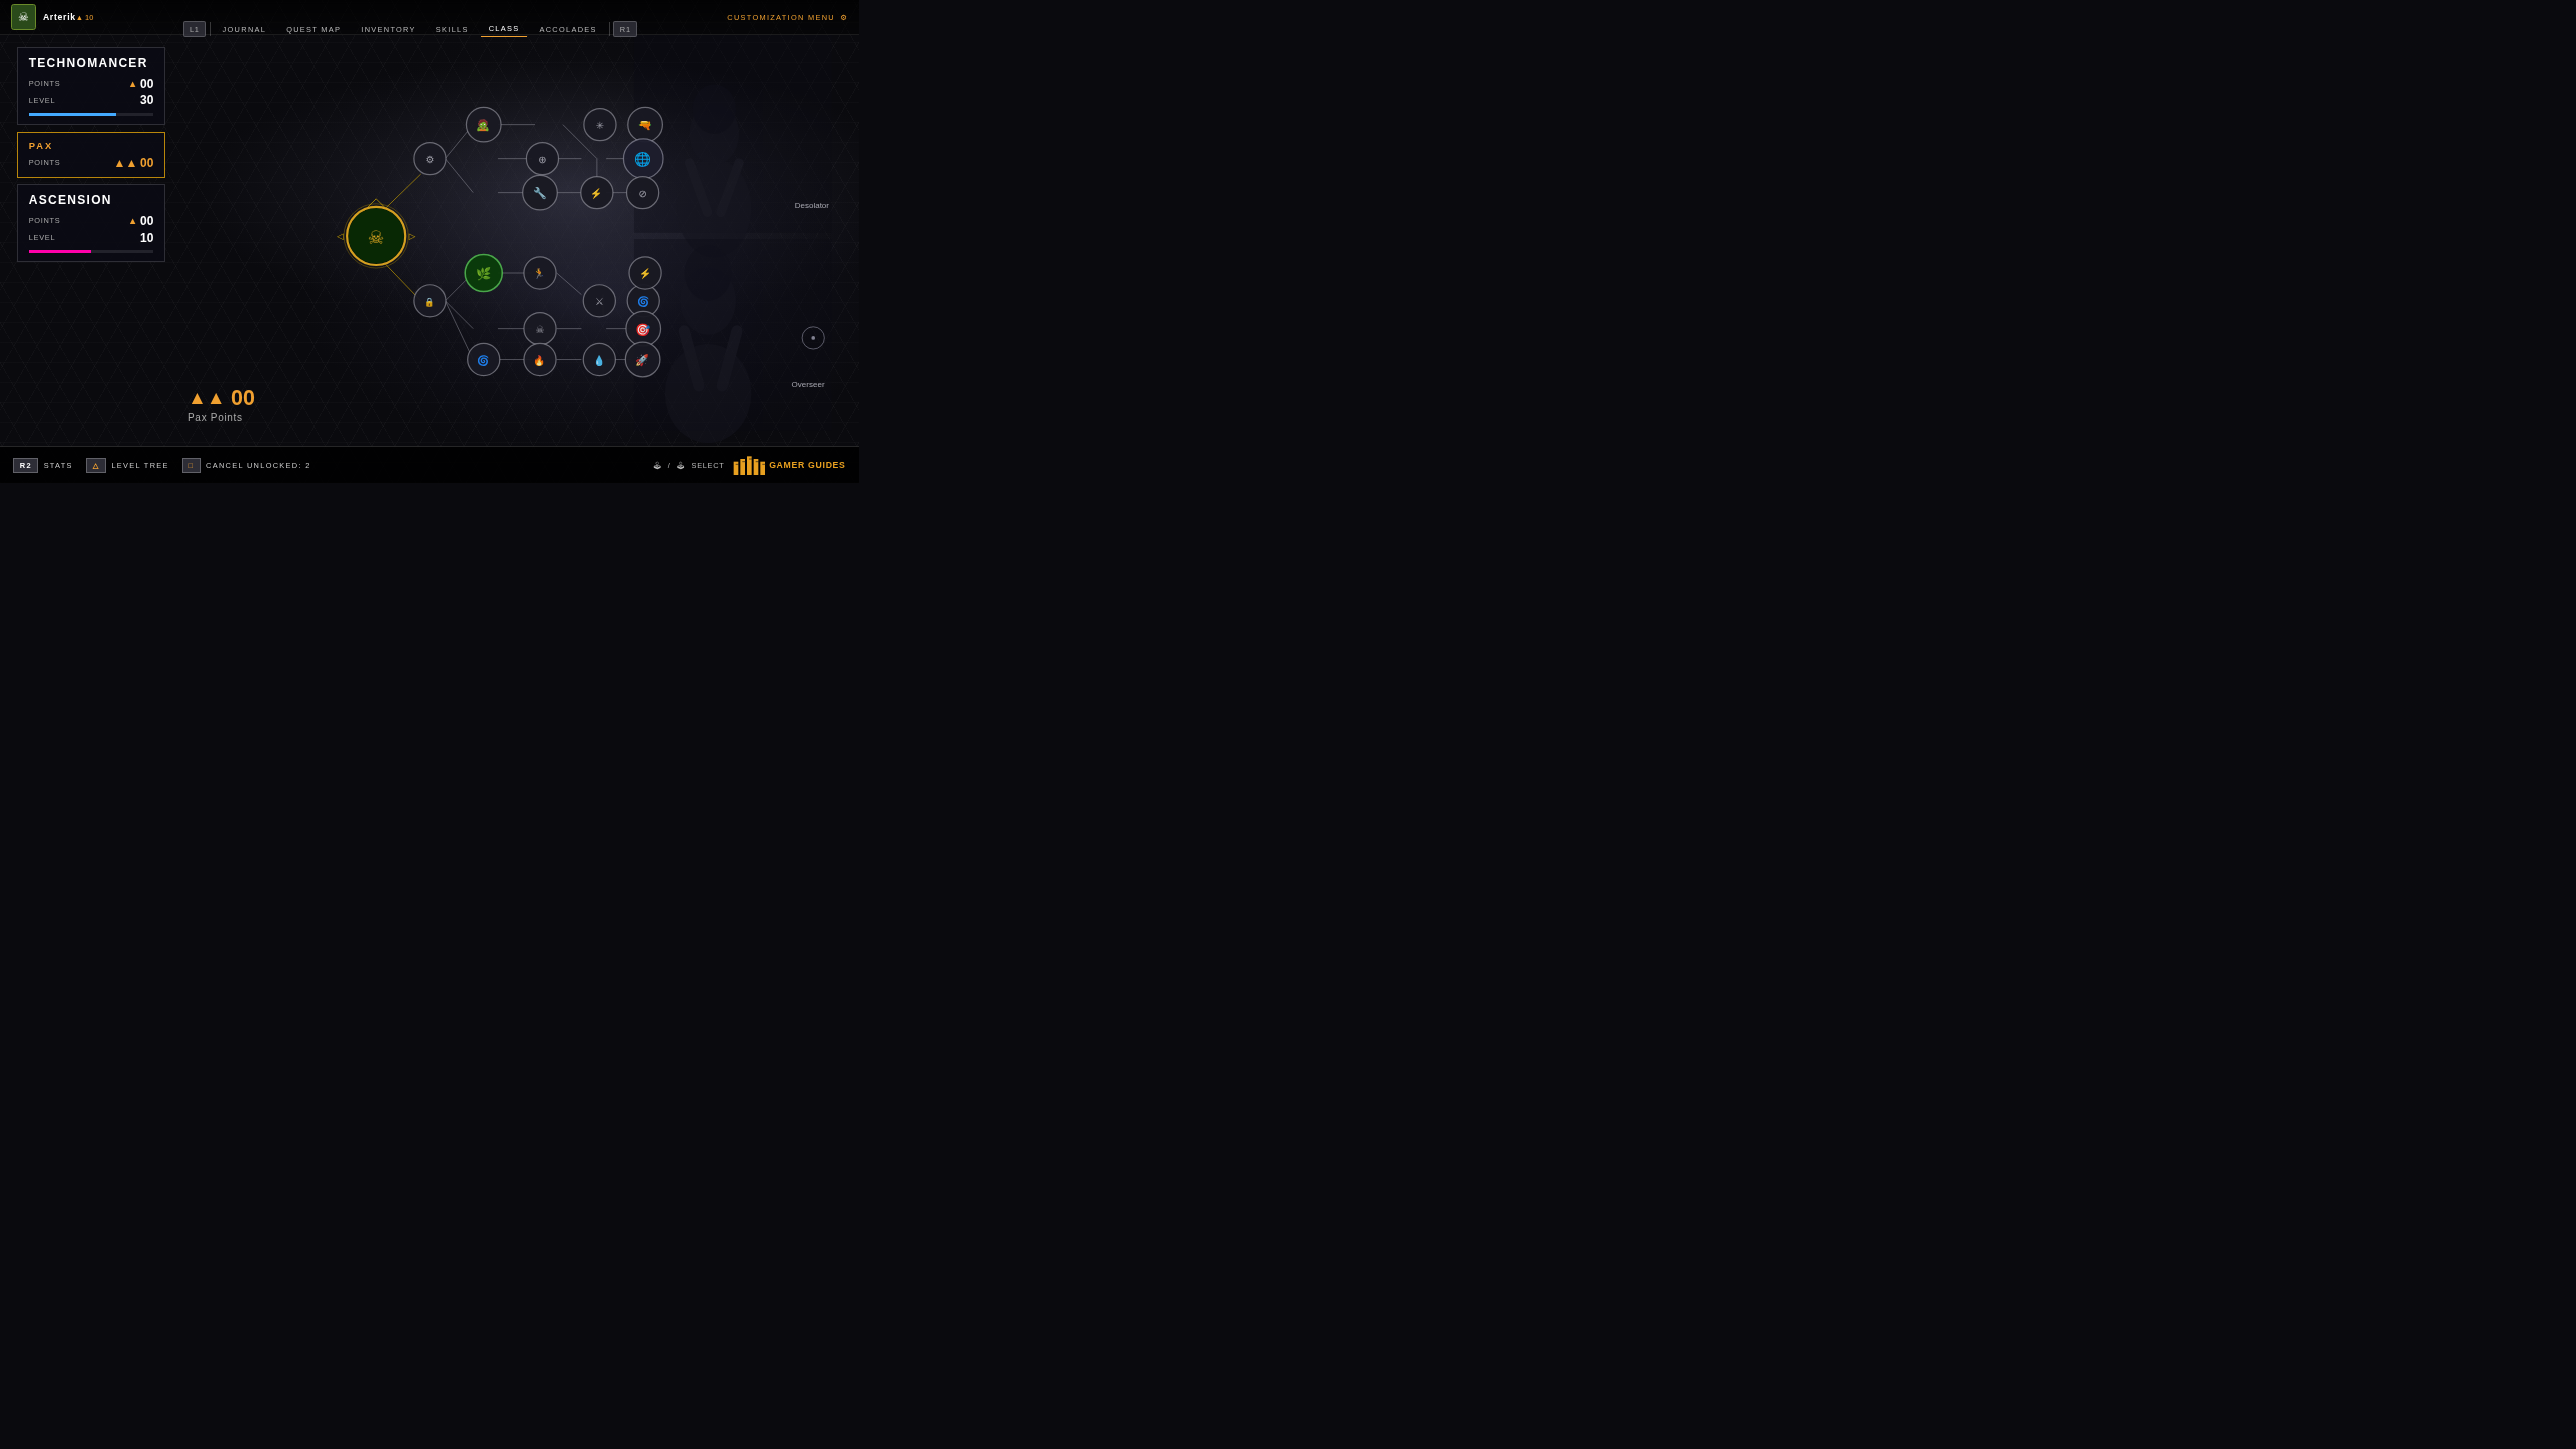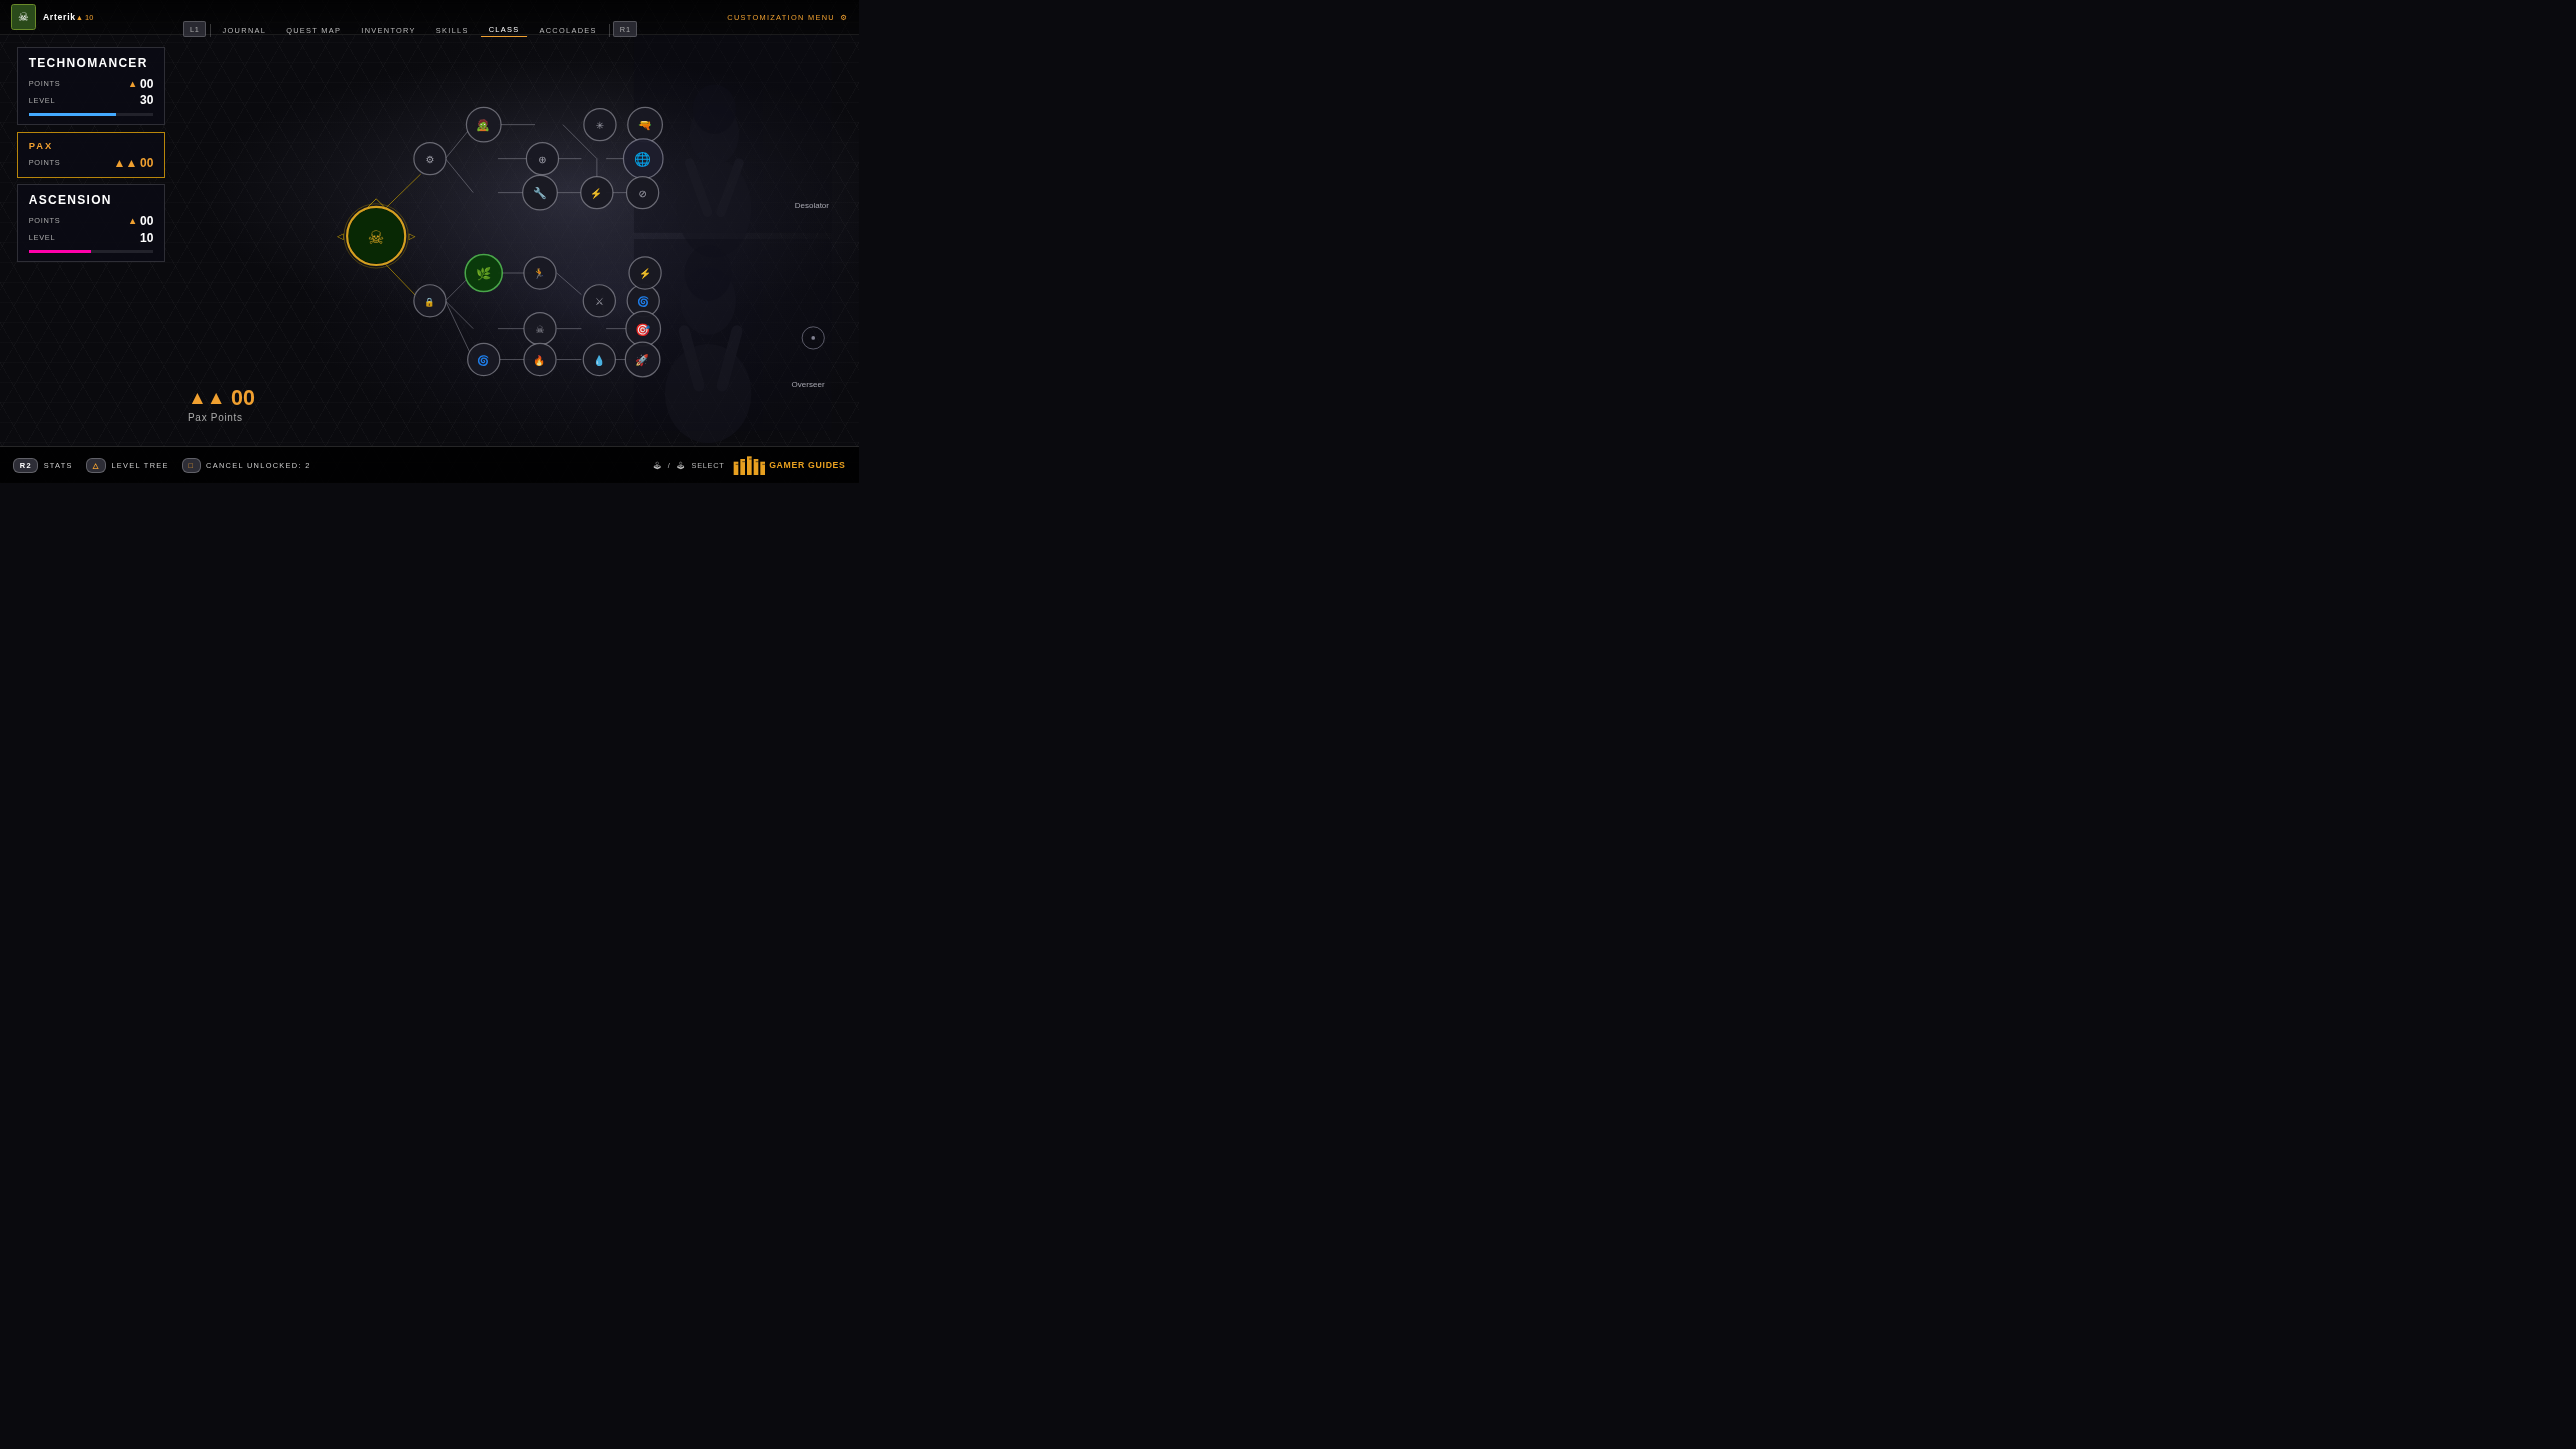--- a/index.html
+++ b/index.html
@@ -83,21 +83,21 @@
     .player-level {
       font-size: 7.4px;
       color: #f0a030;
       display: flex;
       align-items: center;
       gap: 2px;
     }
 
     .nav-center {
       display: flex;
-      align-items: flex-end;
+      align-items: center;
       gap: 4px;
       margin-top: 24px;
     }
 
     .nav-button {
       background: rgba(50,50,60,0.8);
       border: 0.7px solid rgba(255,255,255,0.2);
       border-radius: 2px;
       color: #aaa;
       font-size: 7.4px;
@@ -293,21 +293,21 @@
       align-items: center;
       gap: 5.4px;
       font-size: 7.4px;
       letter-spacing: 1.3px;
       color: #ccc;
     }
 
     .btn-badge {
       background: rgba(50,50,60,0.9);
       border: 0.7px solid rgba(255,255,255,0.25);
-      border-radius: 6px;
+      border-radius: 0;
       padding: 2px 5.4px;
       font-size: 7.4px;
       font-weight: bold;
       color: #fff;
     }
 
     .btn-badge.triangle {
       color: #f0a030;
     }
 

